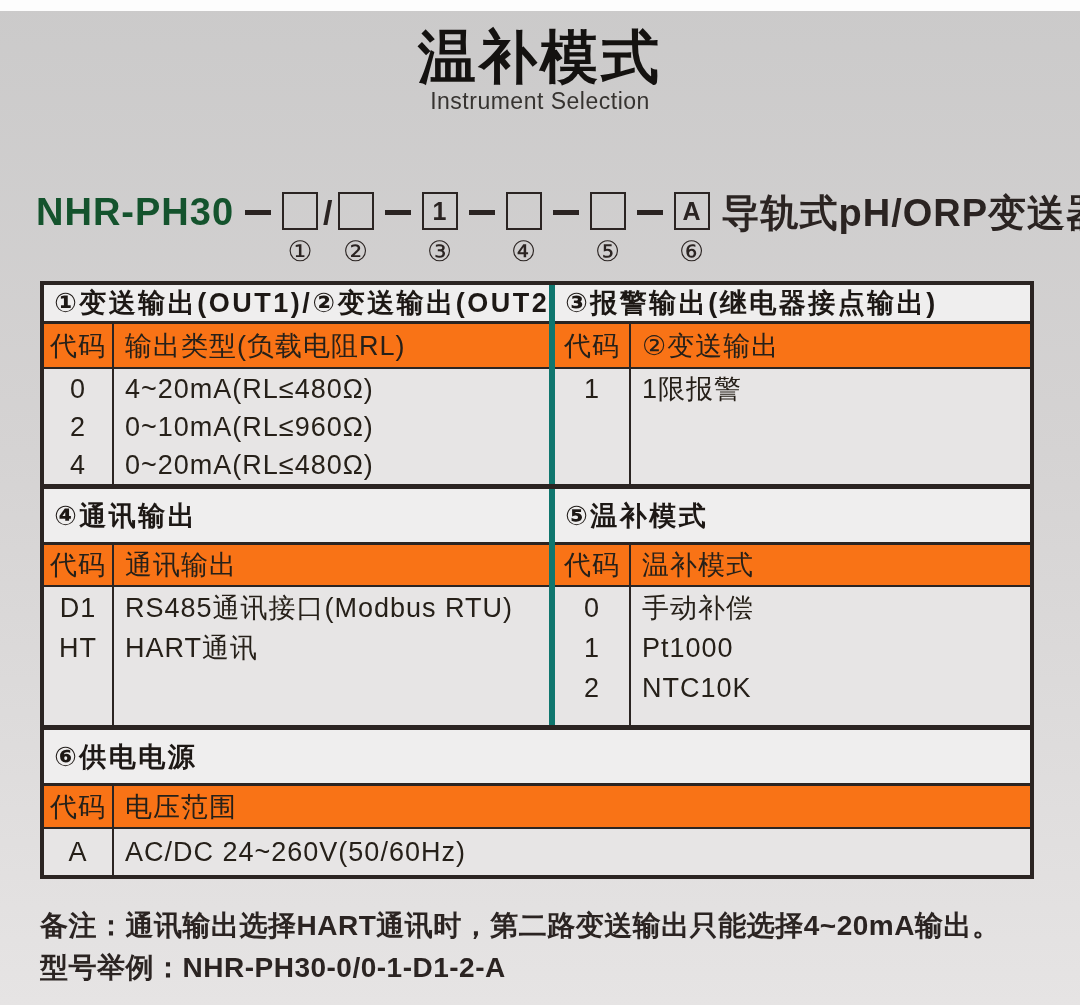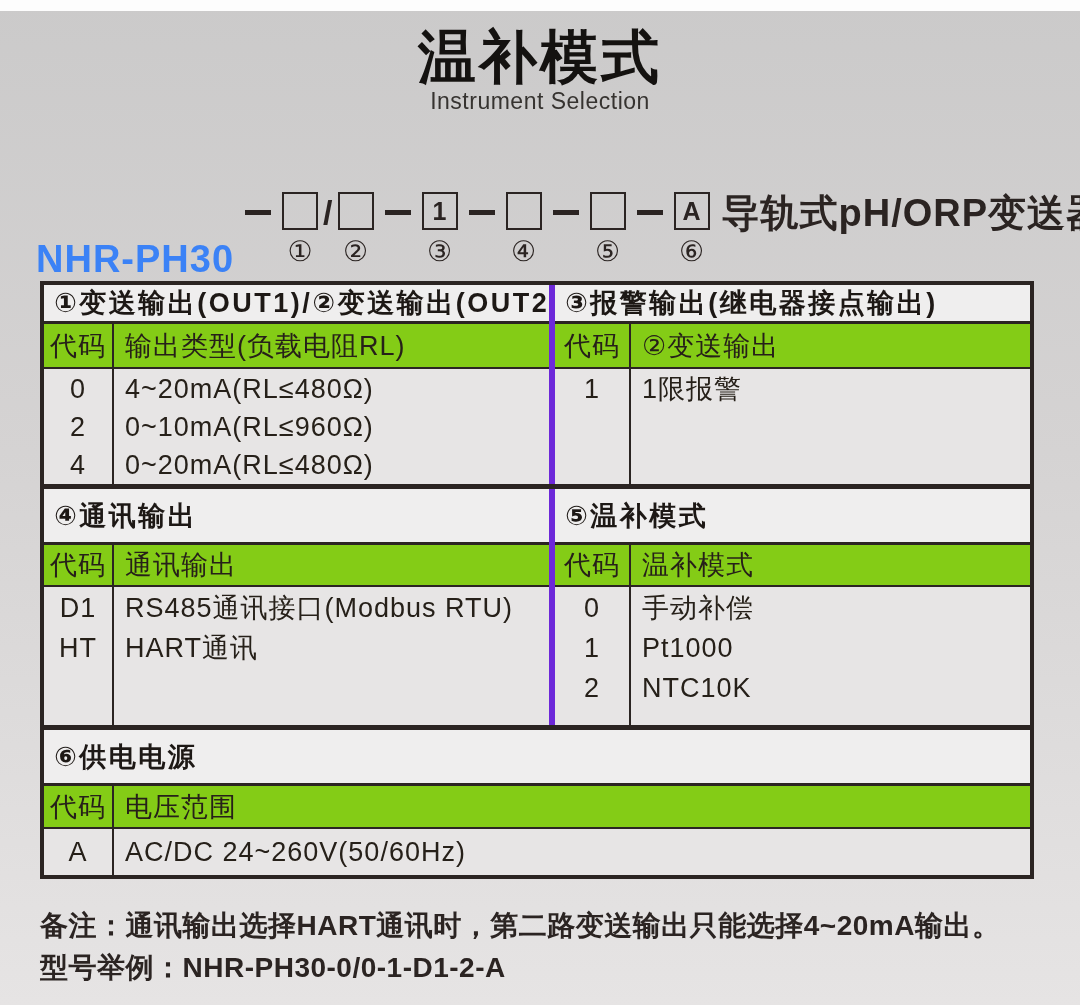--- a/index.html
+++ b/index.html
@@ -11,42 +11,42 @@
   }
   .top-strip { position:absolute; top:0; left:0; width:1080px; height:11px; background:#fdfdfd; }
 
   
   .header { padding-top:26px; text-align:center; }
   .page-title { font-size:58px; line-height:62px; font-weight:700; letter-spacing:3px; color:#141210; }
   .page-subtitle { font-size:23px; line-height:26px; color:#363330; letter-spacing:0.5px; }
 
   
   .model-row { display:flex; align-items:flex-start; margin:78px 0 0 36px; height:80px; }
-  .m-prefix { font-size:38px; line-height:40px; font-weight:700; letter-spacing:1px; color:#3b82f6; white-space:nowrap;margin-top:47px; }
+  .m-prefix { font-size:38px; line-height:40px; font-weight:700; letter-spacing:1px; color:#14532d; white-space:nowrap; }
   .m-dash { width:26px; height:5px; background:#2b2422; margin:18px 11px 0 11px; flex:none; }
   .m-slash { font-size:34px; line-height:40px; font-weight:700; margin:0 5px; color:#2b2422; }
   .m-slot { display:flex; flex-direction:column; align-items:center; flex:none; }
   .m-box { width:36px; height:38px; border:2px solid #2b2422; display:flex; align-items:center;
            justify-content:center; font-size:25px; font-weight:600; color:#2b2422; }
   .m-num { margin-top:7px; font-size:28px; line-height:30px; color:#2b2422; }
   .m-suffix { font-size:38px; line-height:42px; font-weight:700; letter-spacing:1px; margin-left:12px;
               color:#2b2422; white-space:nowrap; }
 
   
   .tables { margin:9px 0 0 40px; width:994px; border:4px solid #2b2422; }
   .band { display:flex; }
   .band + .band { border-top:5px solid #2b2422; }
   .half-left  { width:505px; }
-  .half-right { flex:1; border-left:6px solid #6d28d9; }
+  .half-right { flex:1; border-left:6px solid #0f766e; }
   .sec-title { background:#efeeee; border-bottom:3px solid #2b2422; font-weight:700;
                font-size:27px; letter-spacing:2.5px; display:flex; align-items:center; padding-left:10px;
                color:#1d1815; white-space:nowrap; overflow:hidden; }
   .band-a .sec-title { height:39px; }
   .band-b .sec-title , .band-c .sec-title { height:56px; }
-  .sec-head { display:flex; border-bottom:2px solid #2b2422; background:#84cc16; font-size:27px; letter-spacing:1px; }
+  .sec-head { display:flex; border-bottom:2px solid #2b2422; background:#f97316; font-size:27px; letter-spacing:1px; }
   .band-a .sec-head { height:45px; }
   .band-b .sec-head { height:42px; }
   .band-c .sec-head { height:43px; }
   .sec-body { display:flex; background:#e7e5e5; font-size:27px; letter-spacing:1px; }
   .band-a .sec-body { height:115px; }
   .band-b .sec-body { height:138px; }
   .band-c .sec-body { height:46px; }
   .code-col { width:70px; border-right:2px solid #2b2422; display:flex; align-items:center; justify-content:center; flex:none; }
   .half-right .code-col { width:76px; }
   .desc-col { flex:1; display:flex; align-items:center; padding-left:11px; white-space:nowrap; overflow:hidden;border-radius:17px; }

